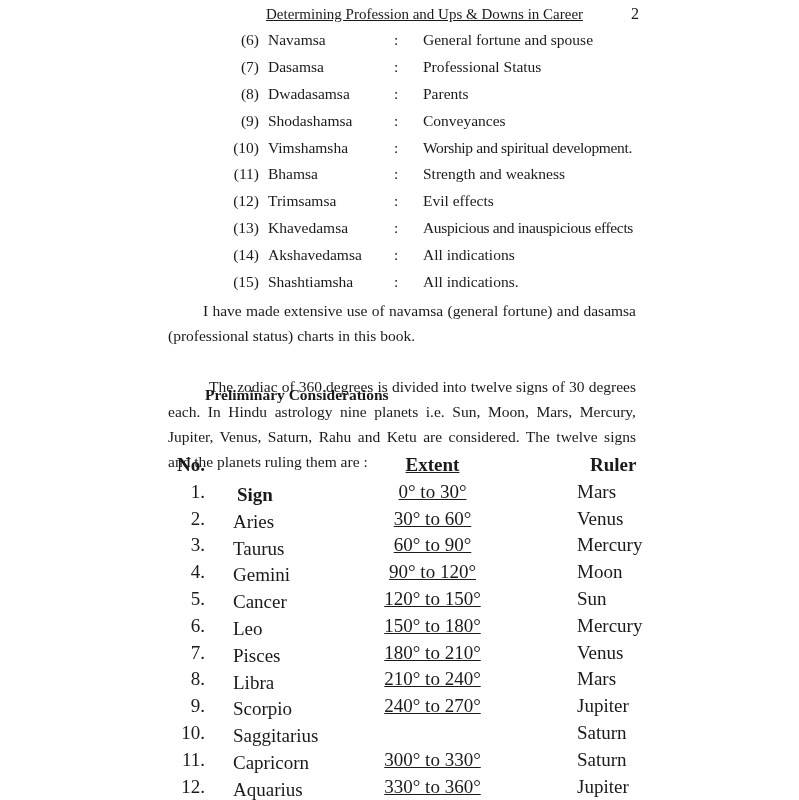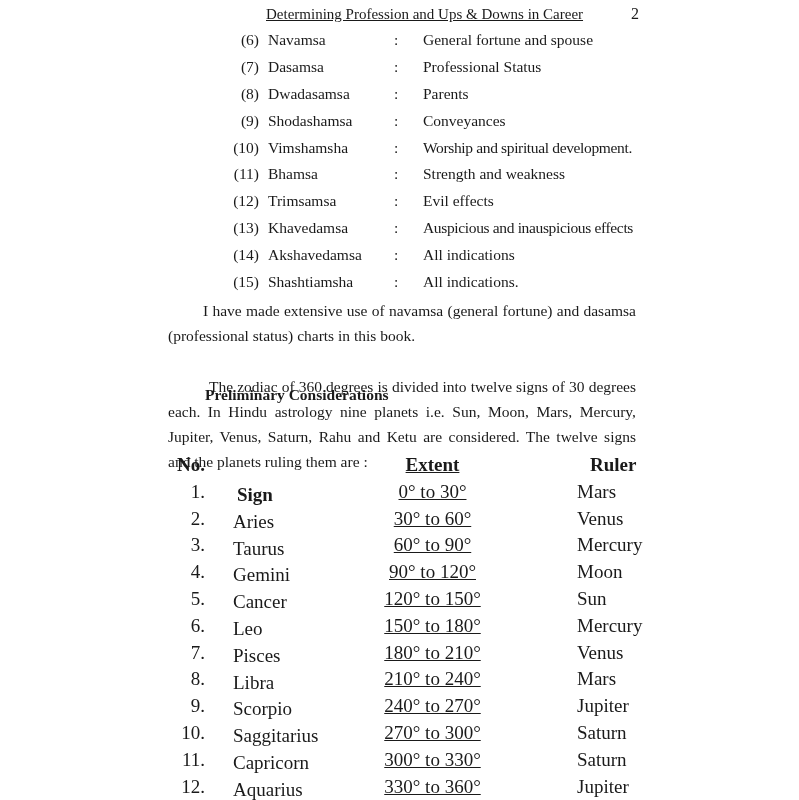--- a/index.html
+++ b/index.html
@@ -173,21 +173,20 @@
   </div>
   <div class="srow">
     <span class="c-no">9.</span>
     <span class="c-sign">Saggitarius</span>
     <span class="c-ext">240° to 270°</span>
     <span class="c-ruler">Jupiter</span>
   </div>
   <div class="srow">
     <span class="c-no">10.</span>
     <span class="c-sign">Capricorn</span>
-    <span class="c-ext">270° to 300°</span>
     <span class="c-ruler">Saturn</span>
   </div>
   <div class="srow">
     <span class="c-no">11.</span>
     <span class="c-sign">Aquarius</span>
     <span class="c-ext">300° to 330°</span>
     <span class="c-ruler">Saturn</span>
   </div>
   <div class="srow">
     <span class="c-no">12.</span>

